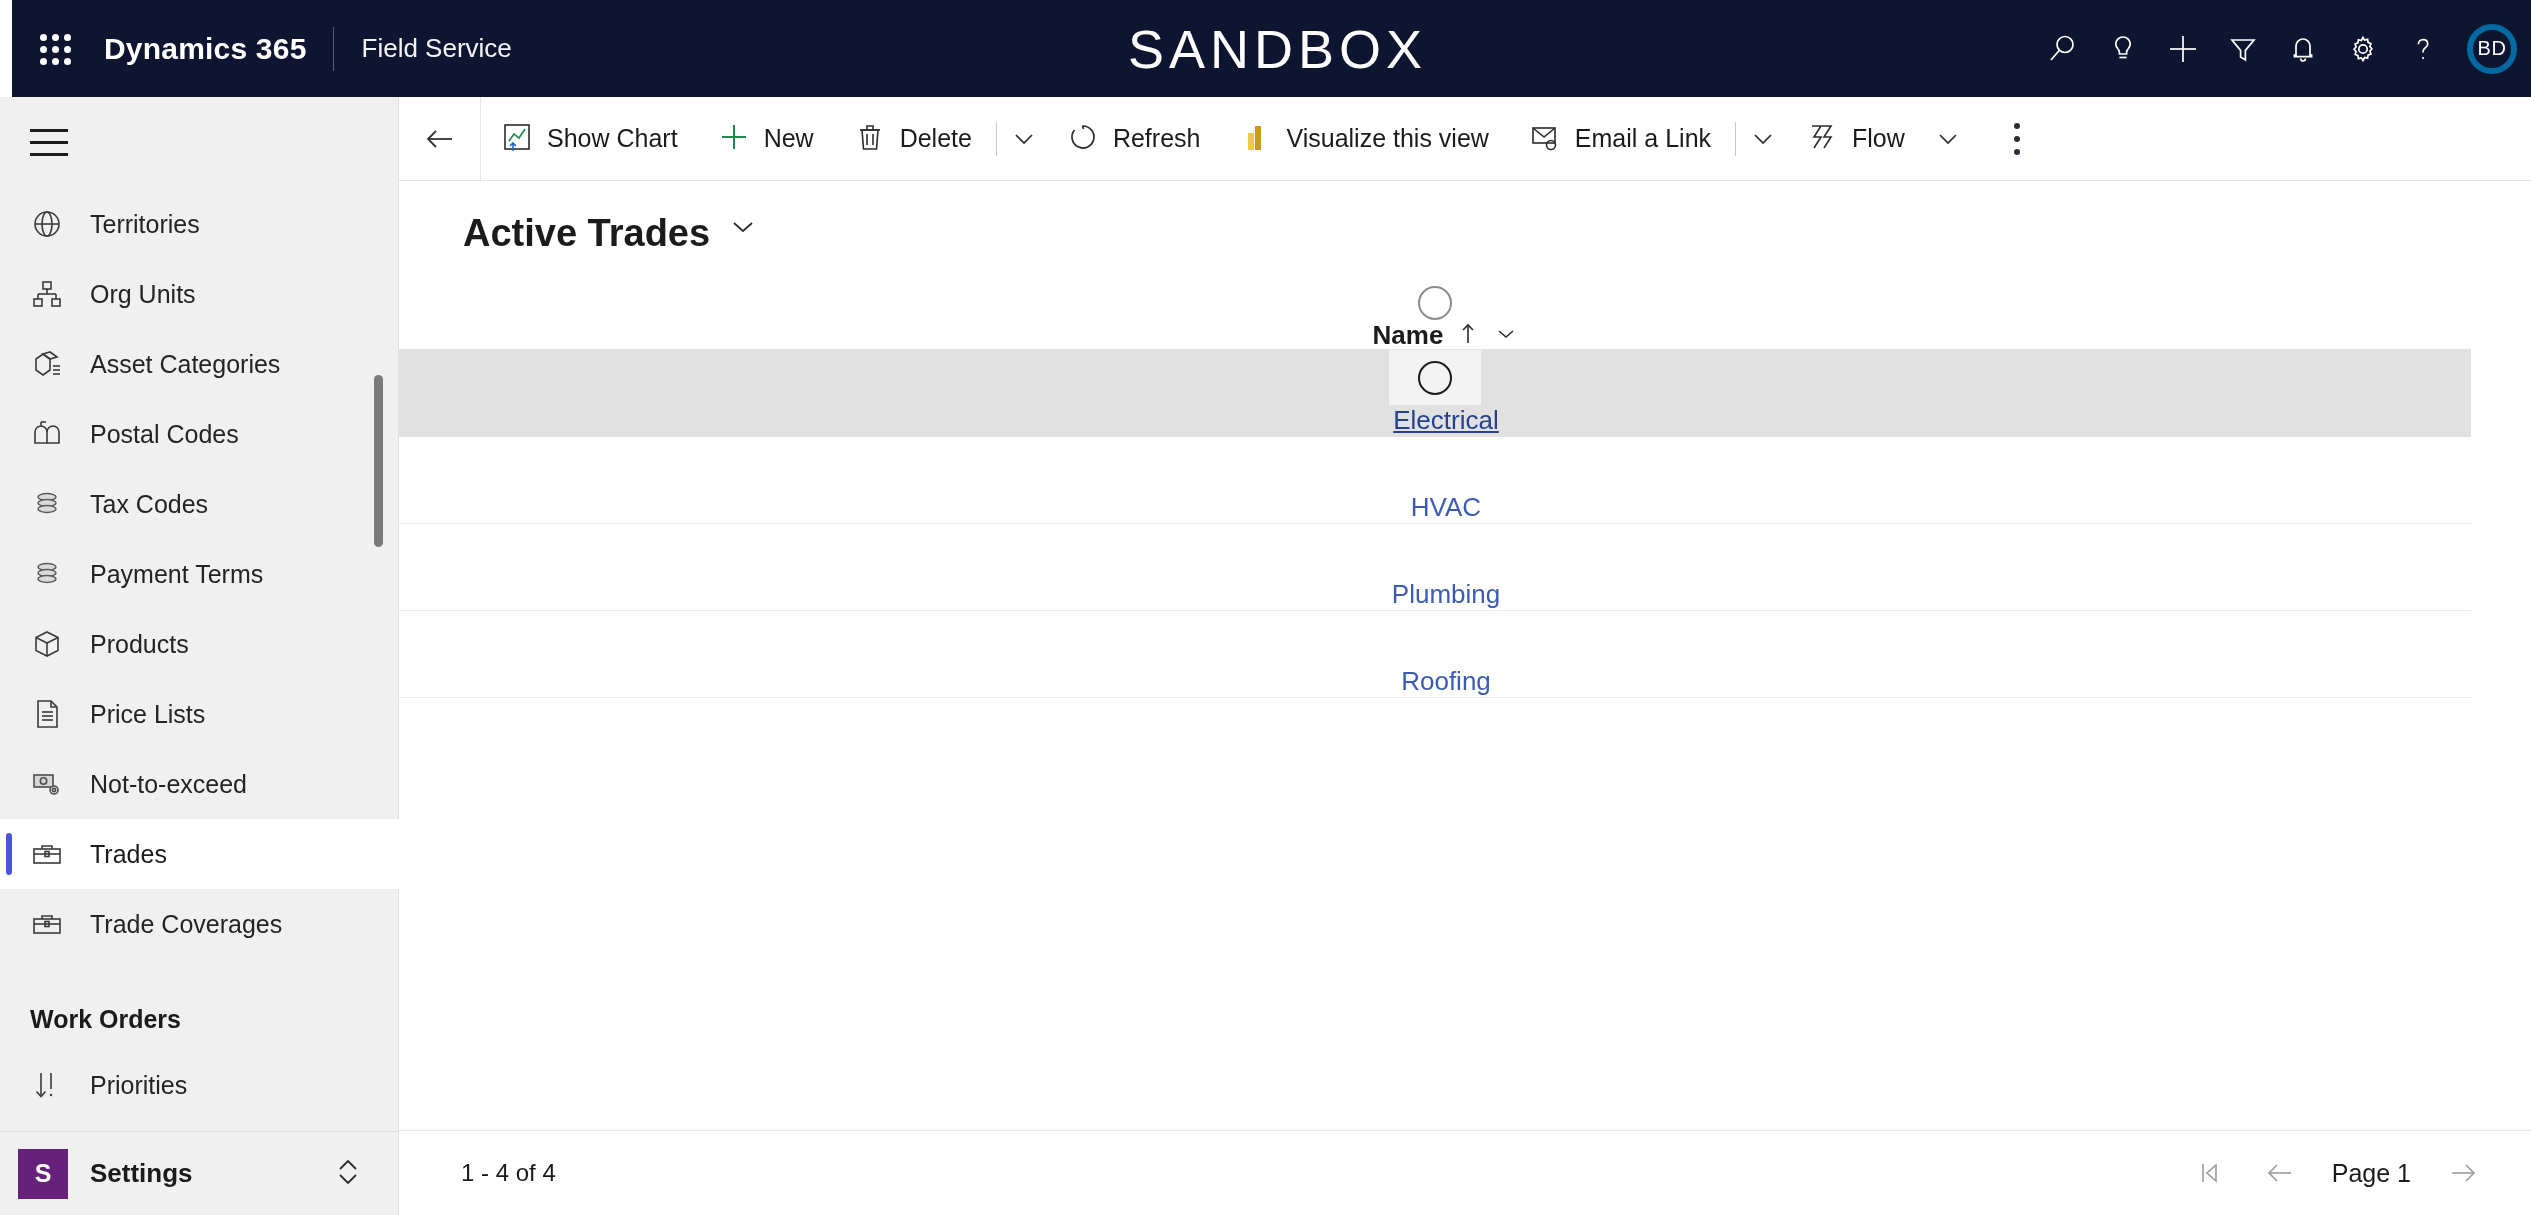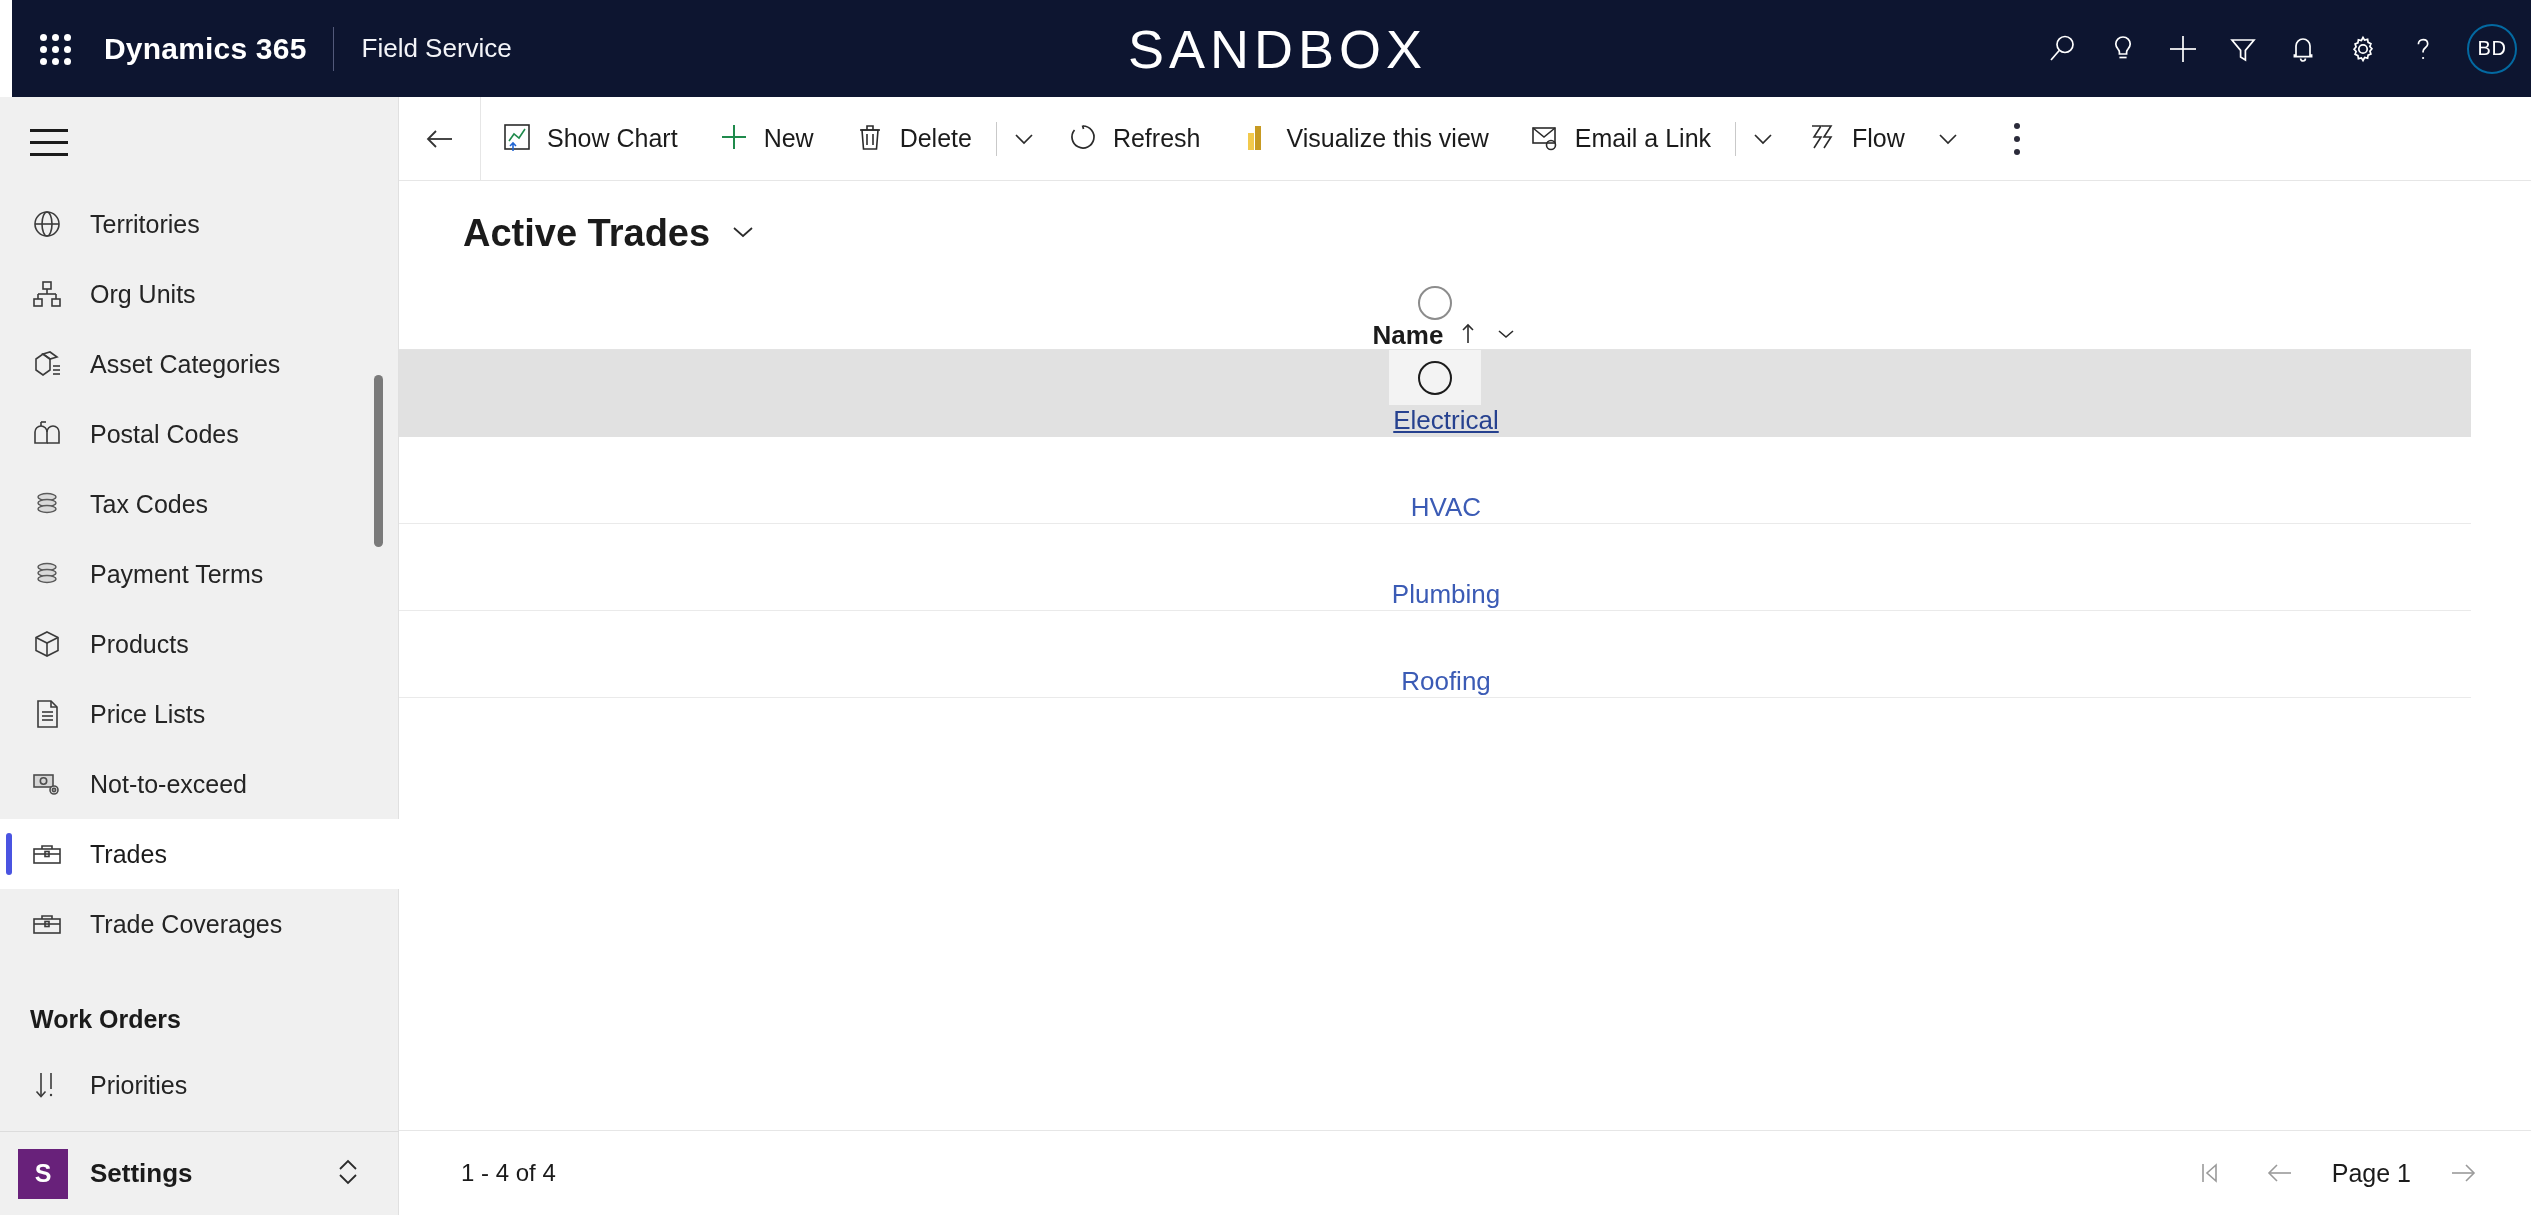--- a/index.html
+++ b/index.html
@@ -42,21 +42,21 @@
   #app-bar-actions {
     position: absolute; right: 18px; top: 0; height: 97px;
     display: flex; align-items: center; gap: 0px;
   }
   .bar-icon {
     width: 60px; height: 60px; display: flex; align-items: center; justify-content: center;
     cursor: pointer;
   }
   .bar-icon svg { display:block; }
   #user-avatar {
-    width: 50px; height: 50px; border-radius: 50%; border: 2px solid #0369a1;
+    width: 50px; height: 50px; border-radius: 50%; border: 6px solid #0369a1;
     display:flex; align-items:center; justify-content:center;
     color:#ffffff; font-size:20px; letter-spacing:.5px; margin-left: 14px; margin-right: 8px;
     cursor:pointer;
   }
 
   
   #sidebar {
     position: absolute; left: 0; top: 97px; width: 399px; height: 1118px;
     background: #f0f0f0;
     border-right: 1px solid #e0e0e0;
@@ -127,21 +127,21 @@
     gap: 7px; cursor:pointer; margin-left: 16px;
   }
   #overflow-button i { width:6px; height:6px; border-radius:50%; background:#2b2b3a; display:block; }
 
   
   #view-header {
     position: absolute; left: 399px; top: 181px; width: 2132px; height: 105px;
     background: #ffffff; display:flex; align-items:center;
   }
   #view-selector {
-    display:flex; align-items:center; gap: 18px; margin-left: 64px; cursor:pointer;
+    display:flex; align-items:flex-start; gap: 18px; margin-left: 64px; cursor:pointer;
   }
   #view-title { font-size: 38px; font-weight: 600; color: #1b1b1b; white-space:nowrap; }
   #view-tools { margin-left: auto; display:flex; align-items:center; gap: 0px; margin-right: 62px; }
   .view-tool {
     display:flex; align-items:center; gap: 14px; padding: 0 26px; height: 62px; cursor:pointer;
   }
   .view-tool-label { font-size: 25px; color: #1b1b1b; white-space:nowrap; }
   #filter-keyword-input {
     width: 357px; height: 62px; border: 1px solid #c8c8c8; background:#ffffff;
     font-size: 25px; color: #1b1b1b; padding: 0 16px; margin-left: 22px;

